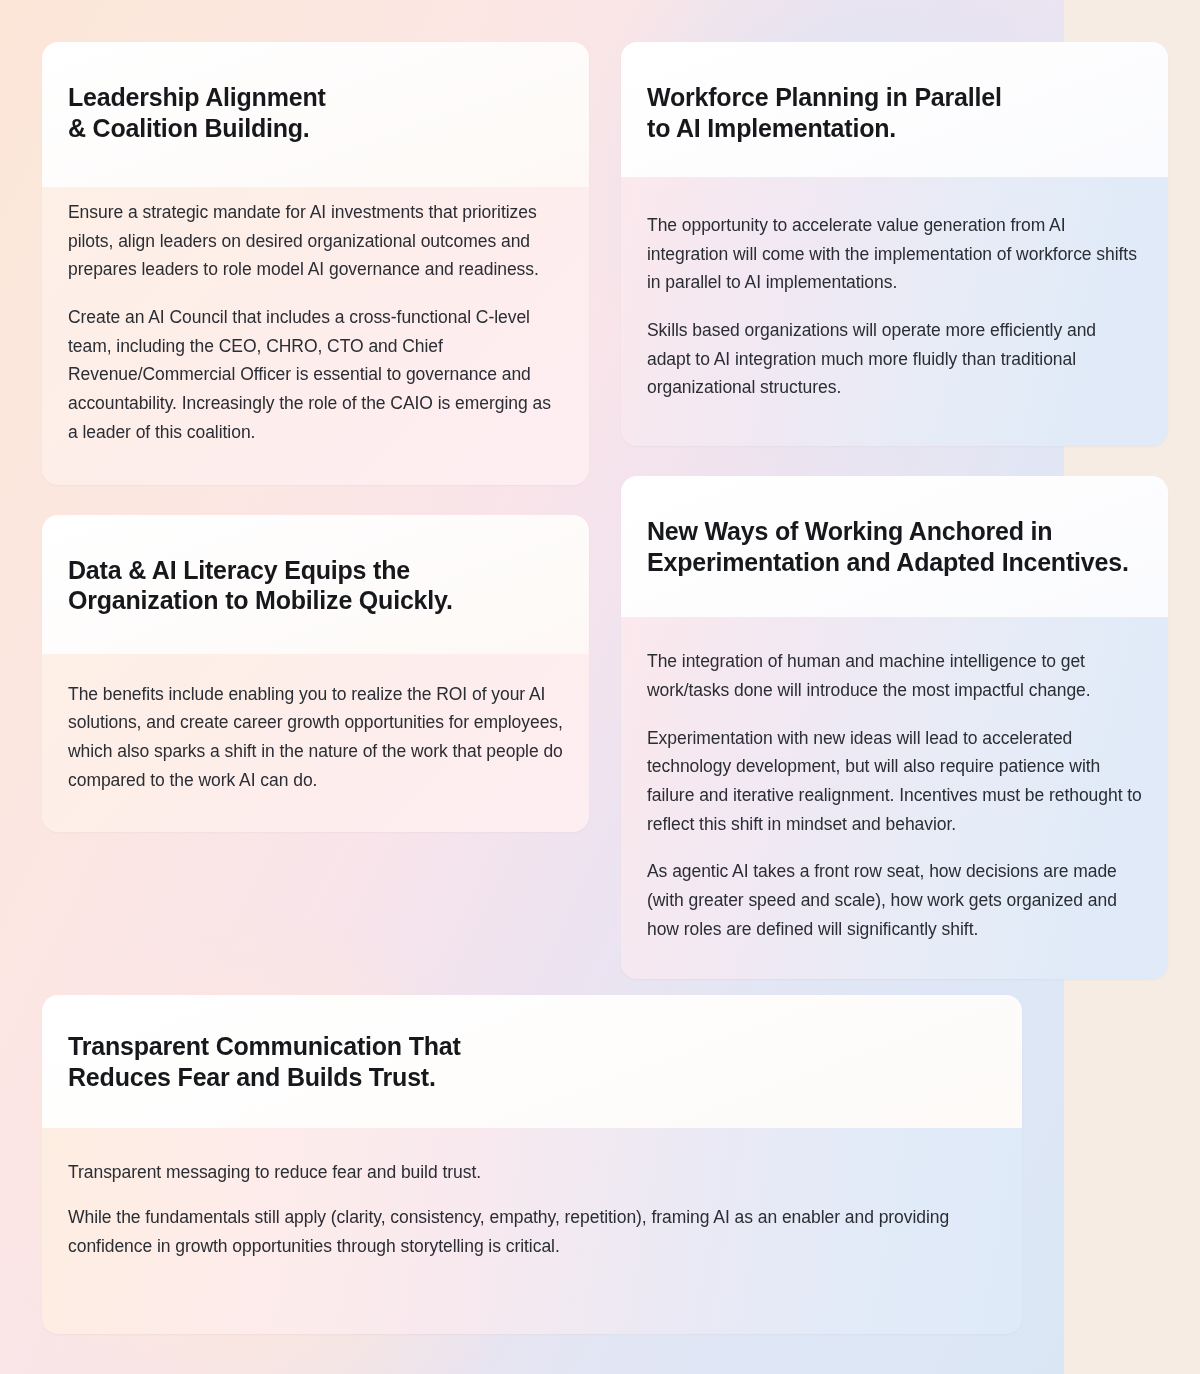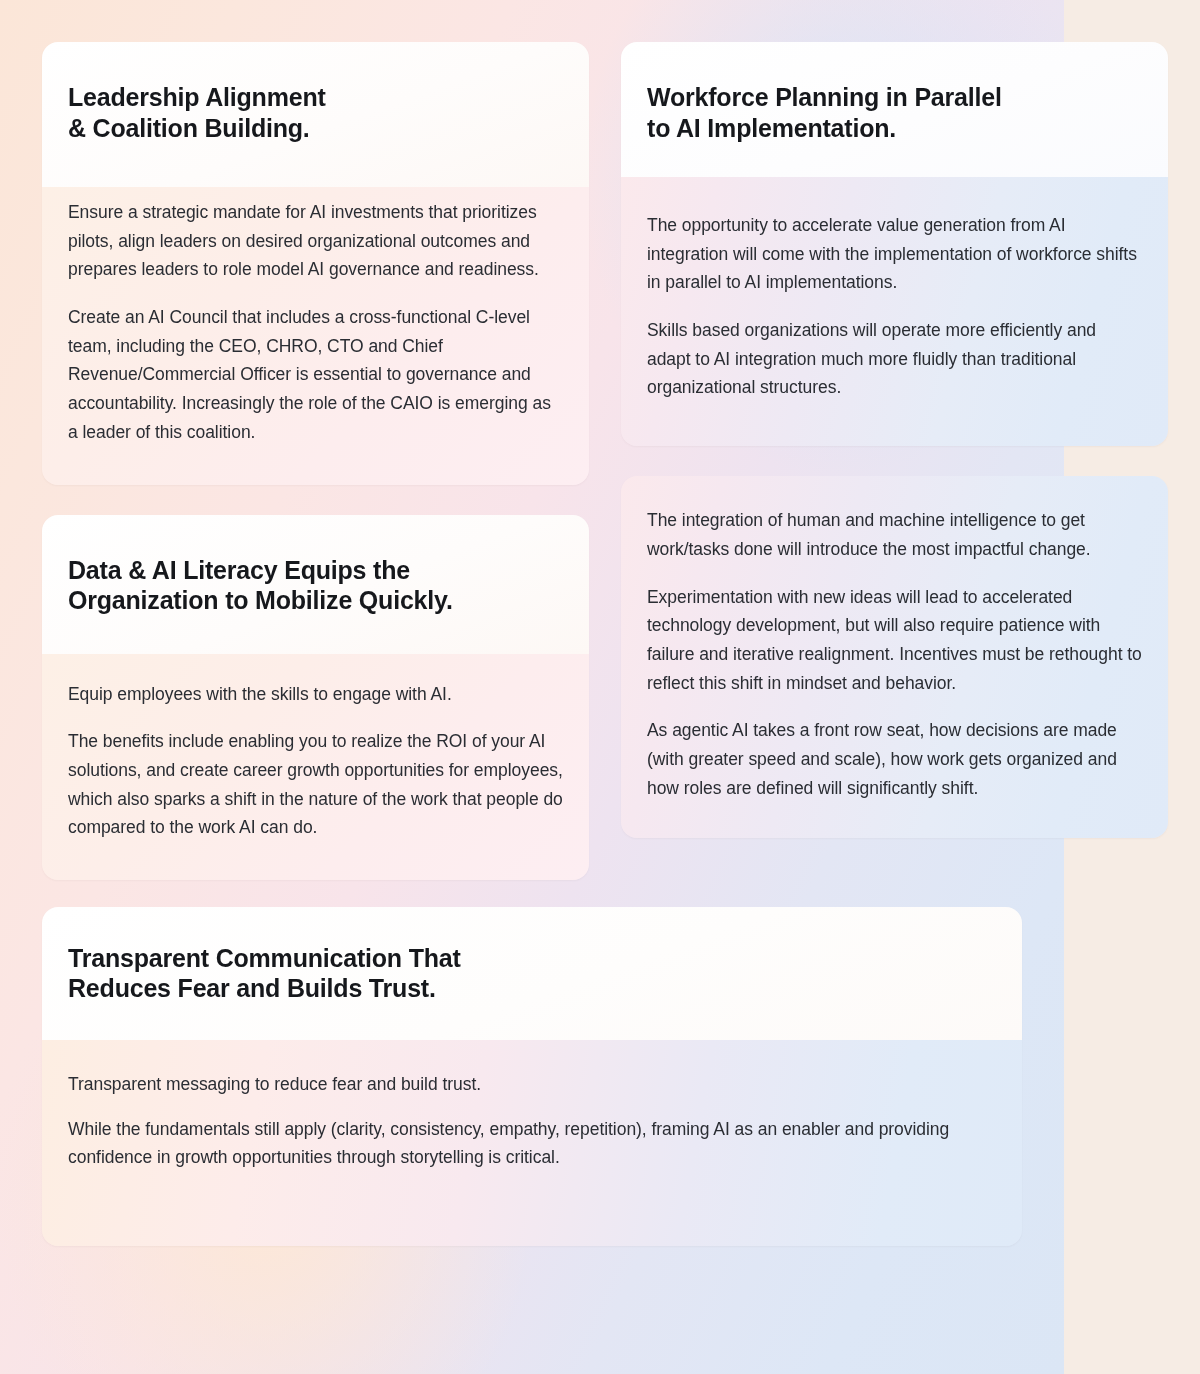--- a/index.html
+++ b/index.html
@@ -167,53 +167,56 @@
             <p class="para">Create an AI Council that includes a cross-functional C-level team, including the CEO, CHRO, CTO and Chief Revenue/Commercial Officer is essential to governance and accountability. Increasingly the role of the CAIO is emerging as a leader of this coalition.</p>
           </div>
         </div>
 
         <div class="card warm c-literacy">
           <div class="card-head">
             <h2 class="card-title">Data &amp; AI Literacy Equips the
 Organization to Mobilize Quickly.</h2>
           </div>
           <div class="card-body">
-            <p class="para">Equip employees with the skills to engage with AI.</p>
             <p class="para">The benefits include enabling you to realize the ROI of your AI solutions, and create career growth opportunities for employees, which also sparks a shift in the nature of the work that people do compared to the work AI can do.</p>
           </div>
         </div>
 
       </div>
 
       <div class="col">
 
         <div class="card cool c-workforce">
           <div class="card-head">
             <h2 class="card-title">Workforce Planning in Parallel
 to AI Implementation.</h2>
           </div>
           <div class="card-body">
             <p class="para">The opportunity to accelerate value generation from AI integration will come with the implementation of workforce shifts in parallel to AI implementations.</p>
             <p class="para">Skills based organizations will operate more efficiently and adapt to AI integration much more fluidly than traditional organizational structures.</p>
           </div>
         </div>
 
         <div class="card cool c-newways">
+          <div class="card-head">
+            <h2 class="card-title">New Ways of Working Anchored in
+Experimentation and Adapted Incentives.</h2>
+          </div>
           <div class="card-body">
             <p class="para">The integration of human and machine intelligence to get work/tasks done will introduce the most impactful change.</p>
             <p class="para">Experimentation with new ideas will lead to accelerated technology development,  but will also require patience with failure and iterative realignment. Incentives must be rethought to reflect this shift in mindset and behavior.</p>
             <p class="para">As agentic AI takes a front row seat, how decisions are made (with greater speed and scale), how work gets organized and how roles are defined will significantly shift.</p>
           </div>
         </div>
 
       </div>
 
     </div>
 
-    <div class="card wide" style="margin-top:27px;">
+    <div class="card wide" style="margin-top:16px;">
       <div class="card-head">
         <h2 class="card-title">Transparent Communication That
 Reduces Fear and Builds Trust.</h2>
       </div>
       <div class="card-body">
         <p class="para">Transparent messaging to reduce fear and build trust.</p>
         <p class="para">While the fundamentals still apply (clarity, consistency, empathy, repetition), framing AI as an enabler and providing confidence in growth opportunities through storytelling is critical.</p>
       </div>
     </div>
 

